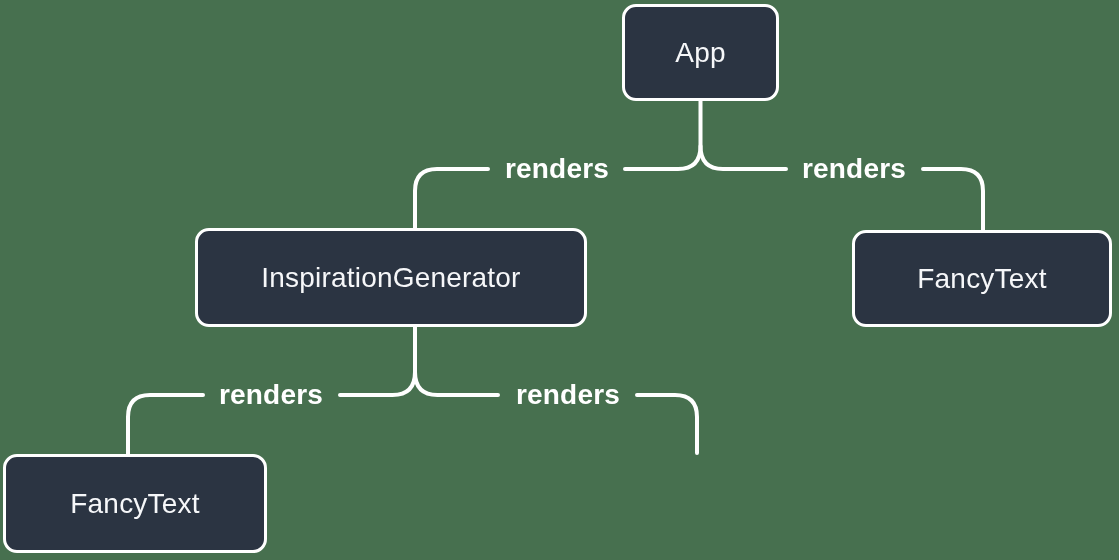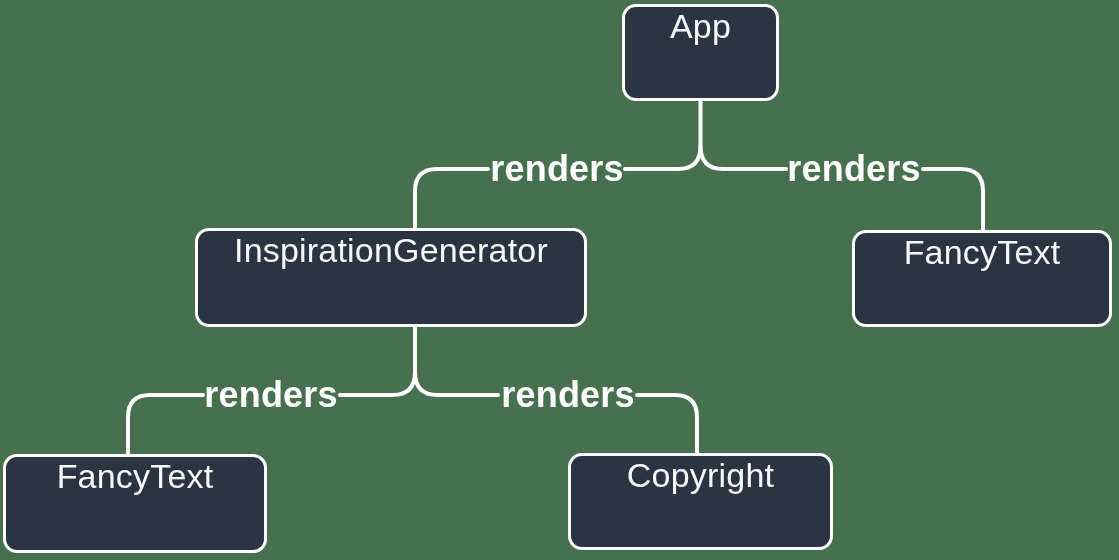--- a/index.html
+++ b/index.html
@@ -33,38 +33,38 @@
     stroke: var(--edge-line);
     stroke-width: 4;
     stroke-linecap: round;
   }
   .node {
     position: absolute;
     background: var(--node-fill);
     border: 3.5px solid var(--node-border);
     border-radius: 14px;
     display: flex;
-    align-items: flex-start;
+    align-items: center;
     justify-content: center;
     color: var(--node-text);
-    font-size: 34px;
+    font-size: 28px;
     font-weight: 500;
     letter-spacing: 0.2px;
     white-space: nowrap;
   }
   .node-app               { left: 622px; top: 4px;   width: 157px; height: 97px; }
   .node-inspiration       { left: 195px; top: 228px; width: 392px; height: 99px; }
   .node-fancytext-top     { left: 852px; top: 230px; width: 260px; height: 97px; }
   .node-fancytext-bottom  { left: 3px;   top: 454px; width: 264px; height: 99px; }
   .node-copyright         { left: 568px; top: 453px; width: 265px; height: 97px; }
   .edge-label {
     position: absolute;
     transform: translate(-50%, -50%);
     color: var(--edge-label-text);
-    font-size: 36px;
+    font-size: 28px;
     font-weight: 600;
     letter-spacing: 0.2px;
     white-space: nowrap;
   }
   .edge-label-1 { left: 557px; top: 169px; }
   .edge-label-2 { left: 854px; top: 169px; }
   .edge-label-3 { left: 271px; top: 395px; }
   .edge-label-4 { left: 568px; top: 395px; }
 </style>
 </head>
@@ -88,22 +88,19 @@
   </div>
 
   <div class="node node-fancytext-top">
     <span>FancyText</span>
   </div>
 
   <div class="node node-fancytext-bottom">
     <span>FancyText</span>
   </div>
 
-  <div class="node node-copyright">
-    <span>Copyright</span>
-  </div>
 
   <span class="edge-label edge-label-1">renders</span>
   <span class="edge-label edge-label-2">renders</span>
   <span class="edge-label edge-label-3">renders</span>
   <span class="edge-label edge-label-4">renders</span>
 
 </div>
 
 </body></html>

